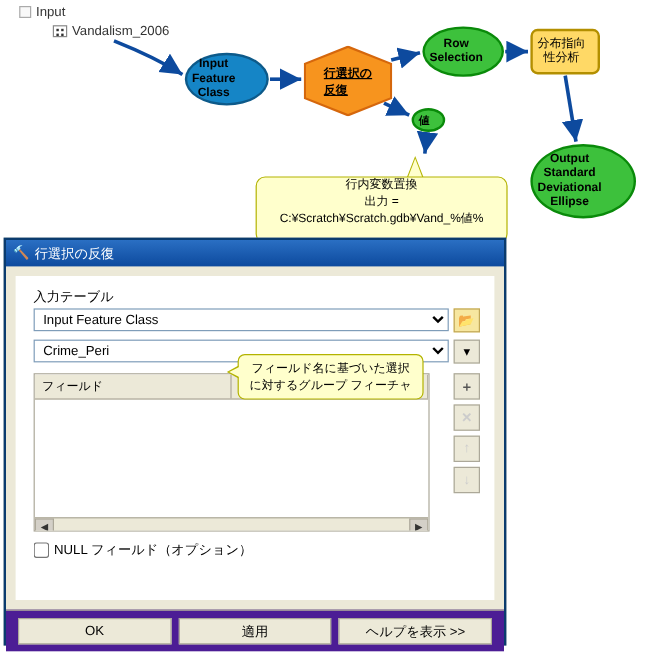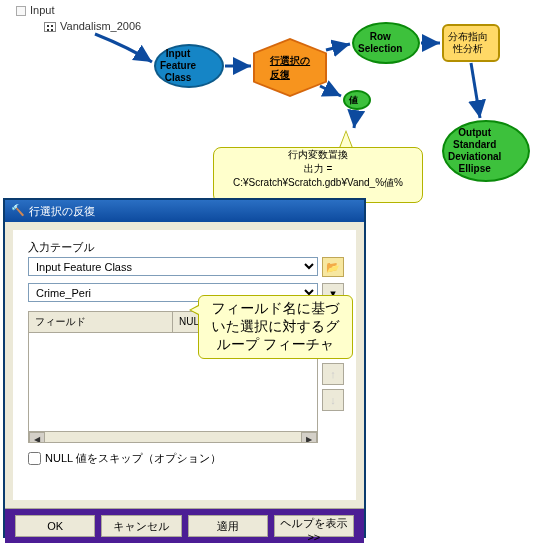--- a/index.html
+++ b/index.html
@@ -21,37 +21,37 @@
   .dist-dir { left: 442px; top: 24px; width: 58px; height: 38px; background: #ffd966; border: 2px solid #b38f00; border-radius: 6px; font-weight: normal; }
   .value-node { left: 343px; top: 90px; width: 28px; height: 20px; background: #3dc13c; border: 2px solid #0a8a0a; font-size: 9px; font-weight: bold; }
   .output-ellipse { left: 442px; top: 120px; width: 88px; height: 62px; background: #3dc13c; border: 2px solid #0a8a0a; font-size: 10px; font-weight: bold; }
 
   
   .callout { position: absolute; left: 213px; top: 147px; width: 210px; height: 56px; background: #ffffcc; border: 1px solid #b3b300; border-radius: 8px; padding: 0; text-align: center; font-size: 10px; line-height: 1.4; }
   .callout-tail { position: absolute; left: 340px; top: 132px; width: 0; height: 0; border-left: 6px solid transparent; border-right: 6px solid transparent; border-bottom: 16px solid #ffffcc; }
   .callout-tail-border { position: absolute; left: 339px; top: 130px; width: 0; height: 0; border-left: 7px solid transparent; border-right: 7px solid transparent; border-bottom: 18px solid #b3b300; }
 
   
-  .dialog { position: absolute; left: 3px; top: 198px; width: 363px; height: 340px; border: 2px solid #0a3b6e; background: #ece9d8; }
+  .dialog { position: absolute; left: 3px; top: 198px; width: 419px; height: 340px; border: 2px solid #0a3b6e; background: #ece9d8; }
   .titlebar { height: 22px; background: linear-gradient(to bottom, #2a6fc3, #0d4a9e); color: #fff; display: flex; align-items: center; padding-left: 6px; font-size: 11px; }
   .titlebar .hammer { display: inline-block; width: 14px; height: 14px; margin-right: 4px; position: relative; }
   .titlebar .hammer::before { content: '🔨'; font-size: 11px; filter: brightness(1.3); }
   .dlg-body { padding: 10px 12px 0 15px; background: #fff; margin: 8px; height: 270px; border: none; position: relative; }
   .dlg-label { margin-bottom: 2px; }
   .combo-row { display: flex; gap: 4px; margin-bottom: 6px; }
   .combo { flex: 1; height: 19px; border: 1px solid #7f9db9; background: #fff; padding: 1px 3px; font-size: 11px; font-family: inherit; }
   .icon-btn { width: 22px; height: 20px; border: 1px solid #aca899; background: #ece9d8; display: flex; align-items: center; justify-content: center; font-size: 11px; }
   .folder-btn { background: #f7e7a0; border-color: #c0a756; }
   .group-row { display: flex; gap: 4px; }
   .group-combo { flex: 1; }
-  .hint { position: absolute; left: 185px; top: 65px; width: 155px; background: #ffffcc; border: 1px solid #b3b300; border-radius: 6px; padding: 4px 6px; font-size: 14px; text-align: center; z-index: 5; }
+  .hint { position: absolute; left: 185px; top: 65px; width: 155px; background: #ffffcc; border: 1px solid #b3b300; border-radius: 6px; padding: 4px 6px; font-size: 10px; text-align: center; z-index: 5; }
   .hint-tail { position: absolute; left: 178px; top: 75px; width: 0; height: 0; border-top: 5px solid transparent; border-bottom: 5px solid transparent; border-right: 10px solid #ffffcc; z-index: 6; }
   .hint-tail-b { position: absolute; left: 176px; top: 74px; width: 0; height: 0; border-top: 6px solid transparent; border-bottom: 6px solid transparent; border-right: 11px solid #b3b300; z-index: 4; }
 
-  .table-wrap { margin-top: 8px; display: flex; gap: 4px; }
+  .table-wrap { margin-top: 8px; display: flex; gap: 20px; }
   .table-box { flex: 1; border: 1px solid #aca899; background: #fff; height: 132px; overflow: hidden; }
   .table-head { display: flex; background: #ece9d8; border-bottom: 1px solid #aca899; }
   .table-head div { flex: 1; padding: 3px 6px; border-right: 1px solid #aca899; font-size: 10px; }
   .side-btns { display: flex; flex-direction: column; gap: 4px; }
   .side-btns .icon-btn { width: 22px; height: 22px; font-weight: bold; color: #555; }
   .side-btns .disabled { color: #ccc; }
   .scroll-h { height: 16px; background: #ece9d8; border-top: 1px solid #aca899; display: flex; justify-content: space-between; }
   .scroll-h .ar { width: 16px; height: 15px; background: #d4d0c8; border: 1px solid #aca899; display: flex; align-items: center; justify-content: center; font-size: 8px; color: #333; }
 
   .checkbox-row { margin-top: 8px; display: flex; align-items: center; gap: 4px; }
@@ -177,22 +177,21 @@
             <span>↑</span>
           </div>
         <div class="icon-btn disabled">
             <span>↓</span>
           </div>
       </div>
     </div>
 
     <div class="checkbox-row">
       <input type="checkbox" style="">
-      <span>NULL 値をスキップ（オプション）</span>
+      <span>NULL フィールド（オプション）</span>
     </div>
   </div>
   <div class="btn-bar">
     <button class="btn">OK</button>
-    <button class="btn">キャンセル</button>
     <button class="btn">適用</button>
     <button class="btn">ヘルプを表示 &gt;&gt;</button>
   </div>
 </div>
 
 </body></html>

